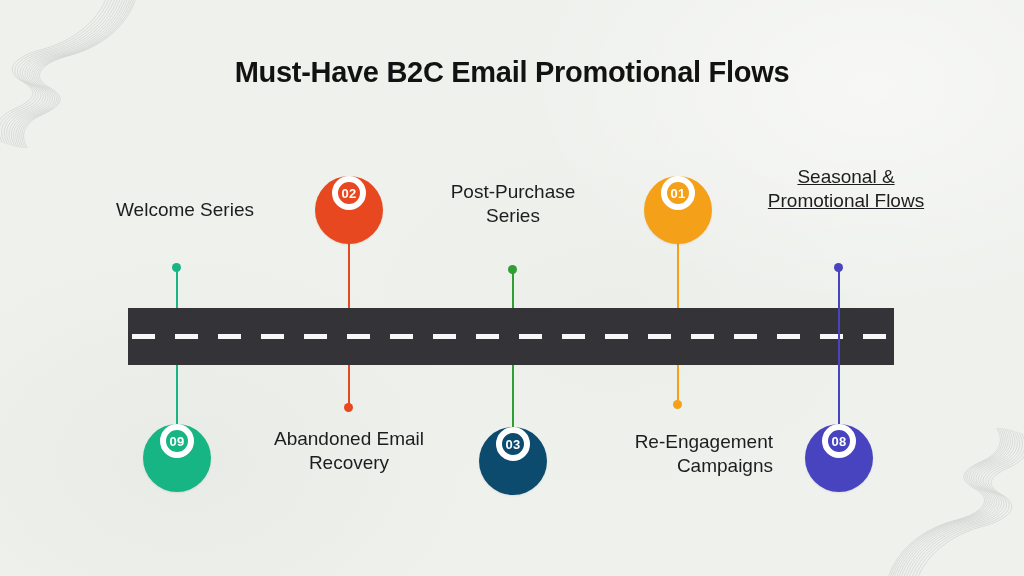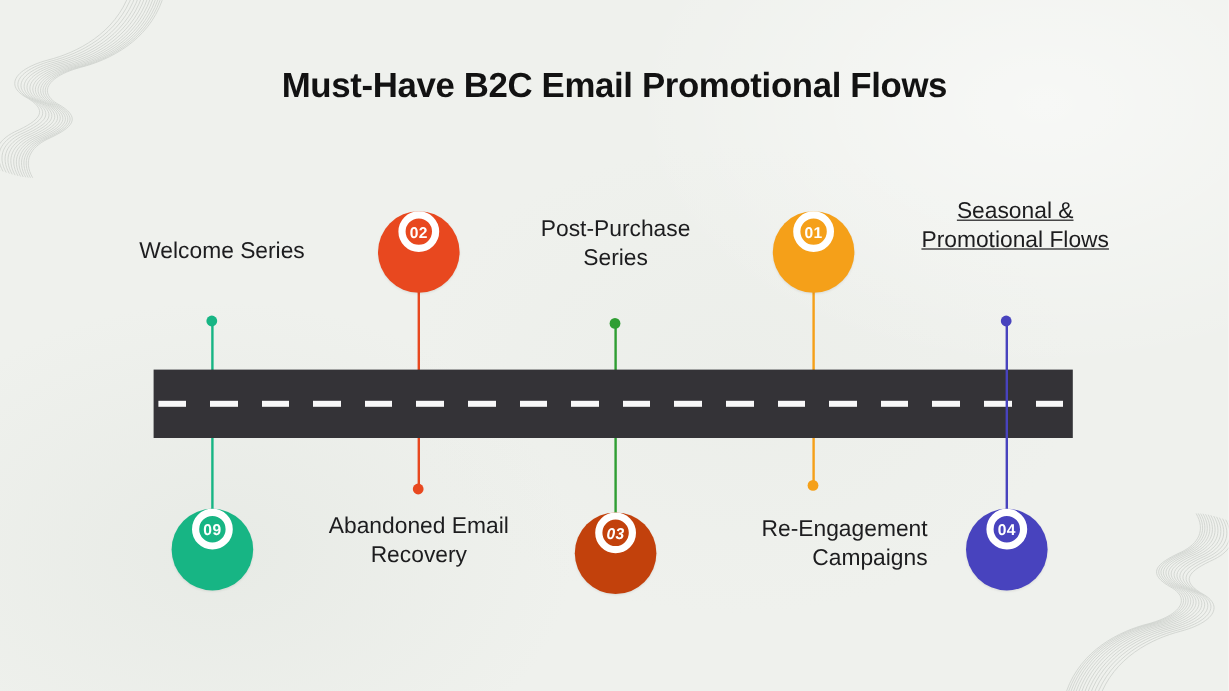--- a/index.html
+++ b/index.html
@@ -200,21 +200,21 @@
     </div>
     <span class="stem" style="background: rgb(232, 72, 31);"></span>
     <span class="dot" style="background: rgb(232, 72, 31);"></span>
     <div class="step-label">Abandoned Email Recovery</div>
   </div>
 
   <div class="step s3">
     <div class="step-label">Post-Purchase Series</div>
     <span class="dot" style="background: rgb(47, 158, 51);"></span>
     <span class="stem" style="background: rgb(47, 158, 51);"></span>
-    <div class="node" style="background: #c2410c; font-style: italic;">
+    <div class="node" style="background: #0c4a6e;">
       <div class="ring">
         <span class="num">03</span>
       </div>
     </div>
   </div>
 
   <div class="step s4">
     <div class="node" style="background: rgb(245, 160, 25);">
       <div class="ring">
         <span class="num">01</span>
@@ -224,18 +224,18 @@
     <span class="dot" style="background: rgb(245, 160, 25);"></span>
     <div class="step-label">Re-Engagement Campaigns</div>
   </div>
 
   <div class="step s5">
     <div class="step-label">Seasonal &amp; Promotional Flows</div>
     <span class="dot" style="background: rgb(72, 67, 190);"></span>
     <span class="stem over-road" style="background: rgb(72, 67, 190);"></span>
     <div class="node" style="background: rgb(72, 67, 190);">
       <div class="ring">
-        <span class="num">04</span>
+        <span class="num">08</span>
       </div>
     </div>
   </div>
 
 </div>
 
 </body></html>

